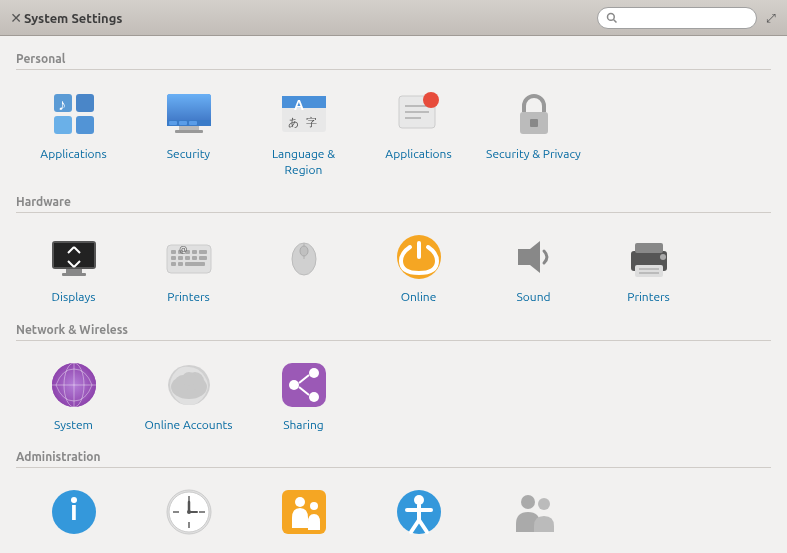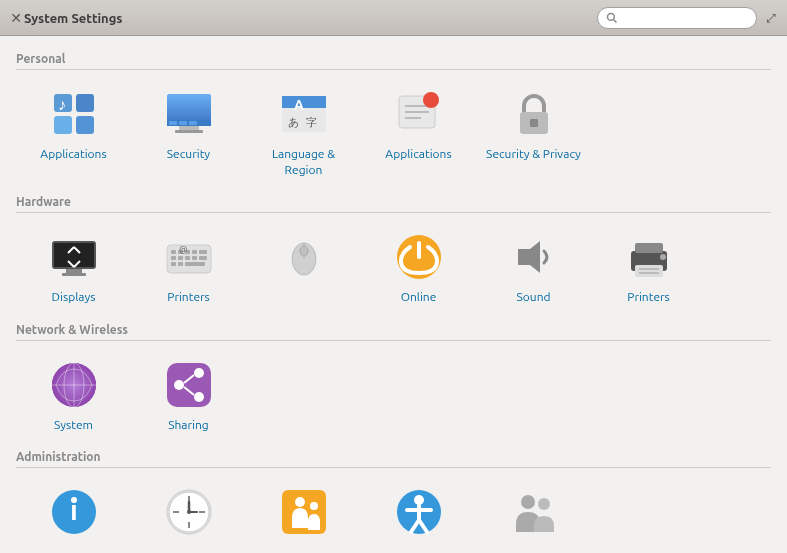--- a/index.html
+++ b/index.html
@@ -345,20 +345,34 @@
               <radialGradient id="netGrad" cx="50%" cy="50%" r="50%">
                 <stop offset="0%" stop-color="#b57fd8"></stop>
                 <stop offset="100%" stop-color="#8e44ad"></stop>
               </radialGradient>
             </defs>
           </svg>
         </div>
         <span class="item-label">System</span>
       </div>
 
+      <div class="settings-item">
+        <div class="icon-wrap">
+          <svg width="48" height="48" viewBox="0 0 48 48">
+            <path d="M24 4 Q36 4 42 14 Q48 24 42 34 Q36 44 24 44 Q12 44 6 34 Q0 24 6 14 Q12 4 24 4Z" fill="#d0d0d0"></path>
+            <path d="M24 6 Q34 6 40 16 Q46 24 40 34 Q34 44 24 44 Q14 44 8 34 Q2 24 8 14 Q14 4 24 6Z" fill="#e0e0e0"></path>
+
+            <ellipse cx="24" cy="26" rx="18" ry="12" fill="#c8c8c8"></ellipse>
+            <ellipse cx="18" cy="22" rx="8" ry="8" fill="#c8c8c8"></ellipse>
+            <ellipse cx="30" cy="20" rx="9" ry="9" fill="#c8c8c8"></ellipse>
+            <ellipse cx="24" cy="18" rx="7" ry="7" fill="#c8c8c8"></ellipse>
+          </svg>
+        </div>
+        <span class="item-label">Online Accounts</span>
+      </div>
 
       <div class="settings-item">
         <div class="icon-wrap">
           <svg width="48" height="48" viewBox="0 0 48 48">
             <rect x="2" y="2" width="44" height="44" rx="10" fill="#9b59b6"></rect>
             <circle cx="14" cy="24" r="5" fill="white"></circle>
             <circle cx="34" cy="12" r="5" fill="white"></circle>
             <circle cx="34" cy="36" r="5" fill="white"></circle>
             <line x1="19" y1="22" x2="29" y2="14" stroke="white" stroke-width="2"></line>
             <line x1="19" y1="26" x2="29" y2="34" stroke="white" stroke-width="2"></line>

